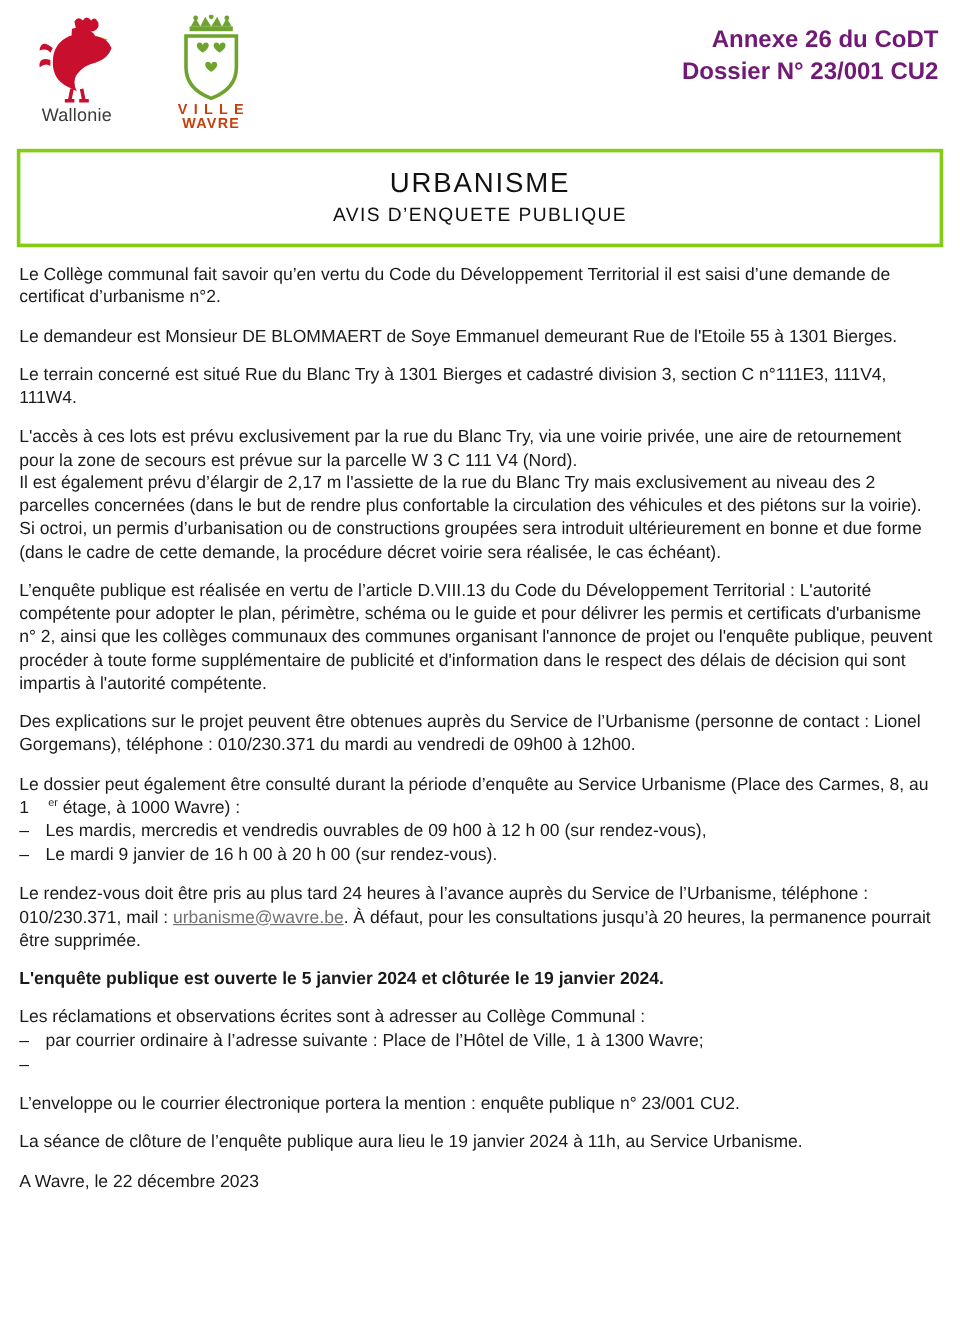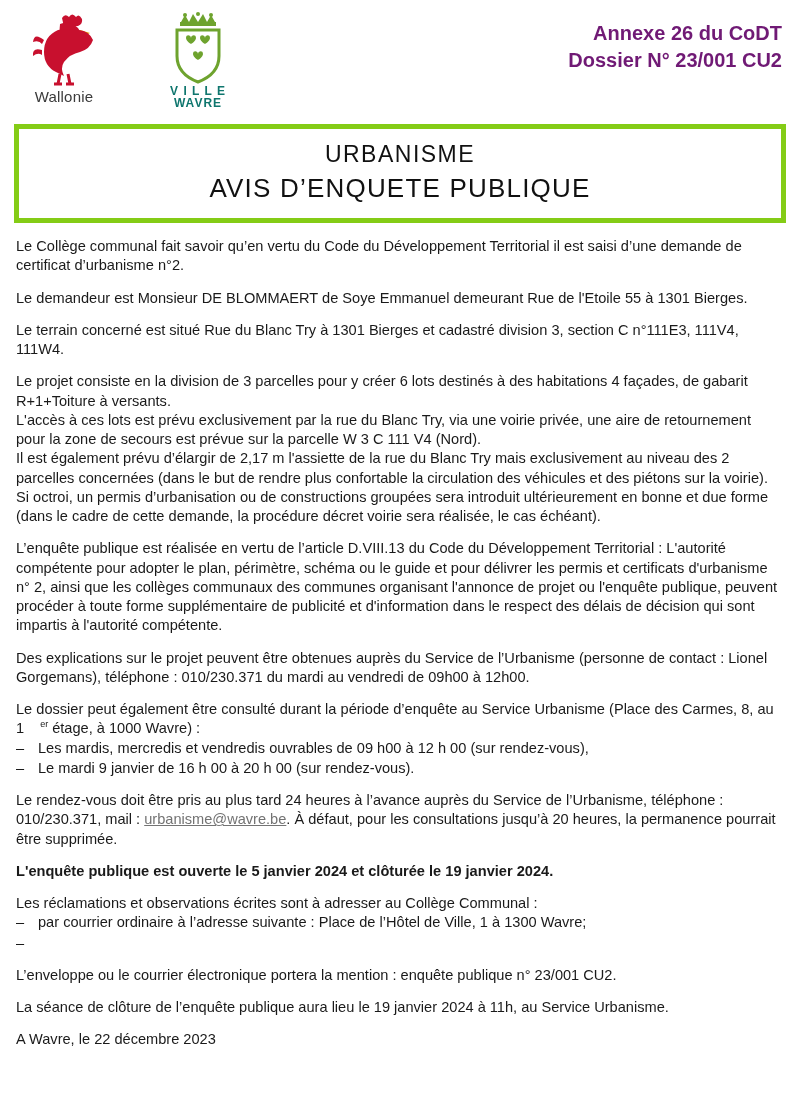--- a/index.html
+++ b/index.html
@@ -26,66 +26,66 @@
   .header {
     display: flex;
     align-items: flex-start;
     justify-content: space-between;
     padding: 12px 18px 0 18px;
     box-sizing: border-box;
   }
   .logos {
     display: flex;
     align-items: flex-start;
-    gap: 42px;
+    gap: 20px;
   }
   .logo-block {
     display: flex;
     flex-direction: column;
     align-items: center;
     width: 92px;
   }
   .logo-caption {
     font-size: 15px;
     color: #3a3a3a;
     margin-top: 2px;
     letter-spacing: .2px;
   }
   .logo-caption.small {
     font-size: 12px;
     font-weight: bold;
-    color: #0f766e;
+    color: #c2410c;
     letter-spacing: 1px;
     margin-top: -2px;
     text-align: right;
   }
   .header-right {
     text-align: right;
     font-size: 20px;
     font-weight: bold;
     line-height: 1.35;
     padding-top: 8px;
     color: #701a75;
   }
 
   
   .title-box {
     margin: 14px 14px 0 14px;
-    border: 5px solid #84cc16;
+    border: 3px solid #84cc16;
     padding: 12px 10px 14px 10px;
     text-align: center;
   }
   .title-line1 {
     font-size: 23px;
     letter-spacing: 1.5px;
     color: #111;
     margin-bottom: 5px;
   }
   .title-line2 {
-    font-size: 26px;
+    font-size: 16px;
     letter-spacing: 1.2px;
     color: #111;
   }
 
   
   .body-text {
     padding: 14px 16px 0 16px;
     font-size: 14.6px;
     line-height: 1.32;
     color: #1a1a1a;
@@ -209,21 +209,20 @@
   </div>
 
   <div class="body-text">
 
     <p class="para">Le Collège communal fait savoir qu’en vertu du Code du Développement Territorial il est saisi d’une demande de certificat d’urbanisme n°2.</p>
 
     <p class="para">Le demandeur est Monsieur DE BLOMMAERT de Soye Emmanuel demeurant Rue de l'Etoile 55 à 1301 Bierges.</p>
 
     <p class="para">Le terrain concerné est situé Rue du Blanc Try à 1301 Bierges et cadastré division 3, section C n°111E3, 111V4, 111W4.</p>
 
-    <p class="para tight">Le projet consiste en la division de 3 parcelles pour y créer 6 lots destinés à des habitations 4 façades, de gabarit R+1+Toiture à versants.</p>
     <p class="para tight">L'accès à ces lots est prévu exclusivement par la rue du Blanc Try, via une voirie privée, une aire de retournement pour la zone de secours est prévue sur la parcelle W 3 C 111 V4 (Nord).</p>
     <p class="para tight">Il est également prévu d’élargir de 2,17 m l'assiette de la rue du Blanc Try mais exclusivement au niveau des 2 parcelles concernées (dans le but de rendre plus confortable la circulation des véhicules et des piétons sur la voirie).</p>
     <p class="para">Si octroi, un permis d’urbanisation ou de constructions groupées sera introduit ultérieurement en bonne et due forme (dans le cadre de cette demande, la procédure décret voirie sera réalisée, le cas échéant).</p>
 
     <p class="para">L’enquête publique est réalisée en vertu de l’article D.VIII.13 du Code du Développement Territorial : L'autorité compétente pour adopter le plan, périmètre, schéma ou le guide et pour délivrer les permis et certificats d'urbanisme n° 2, ainsi que les collèges communaux des communes organisant l'annonce de projet ou l'enquête publique, peuvent procéder à toute forme supplémentaire de publicité et d'information dans le respect des délais de décision qui sont impartis à l'autorité compétente.</p>
 
     <p class="para">Des explications sur le projet peuvent être obtenues auprès du Service de l’Urbanisme (personne de contact : Lionel Gorgemans), téléphone : 010/230.371 du mardi au vendredi de 09h00 à 12h00.</p>
 
     <p class="para tight"><span>Le dossier peut également être consulté durant la période d’enquête au Service Urbanisme (Place des Carmes, 8, au 1</span><sup>er</sup><span> étage, à 1000 Wavre) :</span></p>
 

